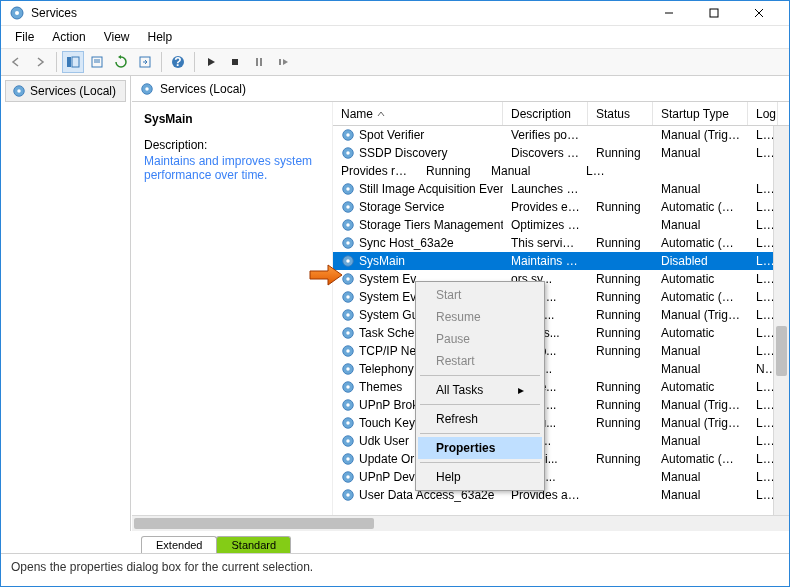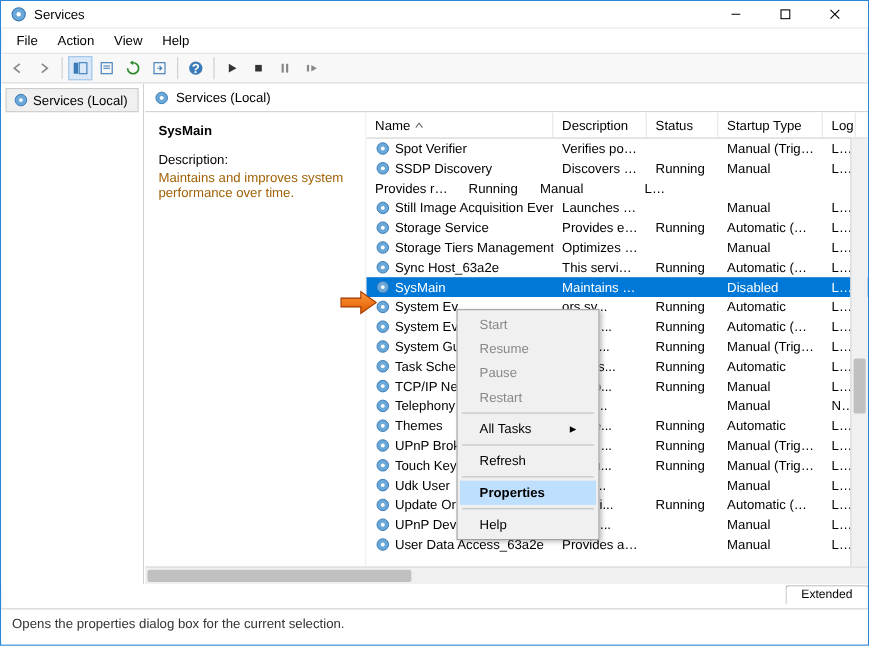--- a/index.html
+++ b/index.html
@@ -17,40 +17,40 @@
 .toolbar .sep { width: 1px; height: 20px; background: #ccc; margin: 0 3px; }
 .main { display: flex; height: calc(587px - 30px - 22px - 28px - 30px - 22px); }
 .tree-pane { width: 130px; background: #fff; border-right: 1px solid #d0d0d0; padding: 4px; }
 .tree-item { display: flex; align-items: center; padding: 3px 6px; background: #f0f0f0; border: 1px solid #ccc; gap: 4px; }
 .content-pane { flex: 1; display: flex; flex-direction: column; border-left: 1px solid #fff; }
 .content-header { height: 26px; display: flex; align-items: center; padding: 0 8px; gap: 6px; border-bottom: 1px solid #d0d0d0; background: #fff; }
 .inner-split { flex: 1; display: flex; overflow: hidden; }
 .detail-pane { width: 200px; padding: 10px 12px; overflow: hidden; }
 .detail-pane .svc-name { font-weight: bold; margin-bottom: 12px; }
 .detail-pane .desc-label { margin-bottom: 2px; }
-.detail-pane .desc-text { color: #a16207; }
+.detail-pane .desc-text { color: #3b82f6; }
 .list-pane { flex: 1; position: relative; overflow: hidden; border-left: 1px solid #eee; }
 .list-header { height: 24px; display: flex; border-bottom: 1px solid #d0d0d0; background: #fff; position: sticky; top: 0; }
 .list-header .col { padding: 4px 8px; border-right: 1px solid #e5e5e5; display: flex; align-items: center; gap: 4px; white-space: nowrap; overflow: hidden; }
 .col-name { width: 170px; }
 .col-desc { width: 85px; }
 .col-status { width: 65px; }
 .col-startup { width: 95px; }
 .col-logon { width: 30px; }
 .list-body { overflow: hidden; }
 .list-row { height: 18px; display: flex; align-items: center; }
 .list-row.selected { background: #0078d7; color: #fff; }
 .list-row .cell { padding: 0 8px; white-space: nowrap; overflow: hidden; text-overflow: ellipsis; }
 .list-row .cell-name { width: 170px; display: flex; align-items: center; gap: 4px; }
 .list-row .cell-desc { width: 85px; }
 .list-row .cell-status { width: 65px; }
 .list-row .cell-startup { width: 95px; }
 .list-row .cell-logon { width: 30px; }
 .gear-icon { width: 14px; height: 14px; flex-shrink: 0; }
-.tabs-row { height: 22px; display: flex; align-items: flex-end; padding-left: 140px; border-top: 1px solid #fff; flex-direction: column; }
+.tabs-row { height: 22px; display: flex; align-items: flex-end; padding-left: 140px; border-top: 1px solid #fff; }
 .tab { padding: 2px 14px; border: 1px solid #b0b0b0; border-bottom: none; margin-right: -1px; background: #fff; cursor: pointer; border-radius: 3px 3px 0 0; font-size: 11px; }
 .tab.active { background: #84cc16; position: relative; z-index: 1; margin-top: 48px; }
 .statusbar { height: 30px; padding: 6px 10px; border-top: 1px solid #d0d0d0; font-size: 12px; color: #333; background: #fff; }
 .context-menu { position: absolute; background: #f0f0f0; border: 1px solid #a0a0a0; box-shadow: 2px 2px 4px rgba(0,0,0,.25); z-index: 100; width: 130px; padding: 2px; }
 .context-menu .cm-item { padding: 4px 18px; cursor: pointer; }
 .context-menu .cm-item.disabled { color: #888; }
 .context-menu .cm-item.highlighted { background: #bfdfff; }
 .context-menu .cm-item.bold { font-weight: bold; }
 .context-menu .cm-sep { height: 1px; background: #c0c0c0; margin: 3px 2px; }
 .context-menu .cm-sub { display: flex; justify-content: space-between; align-items: center; }

